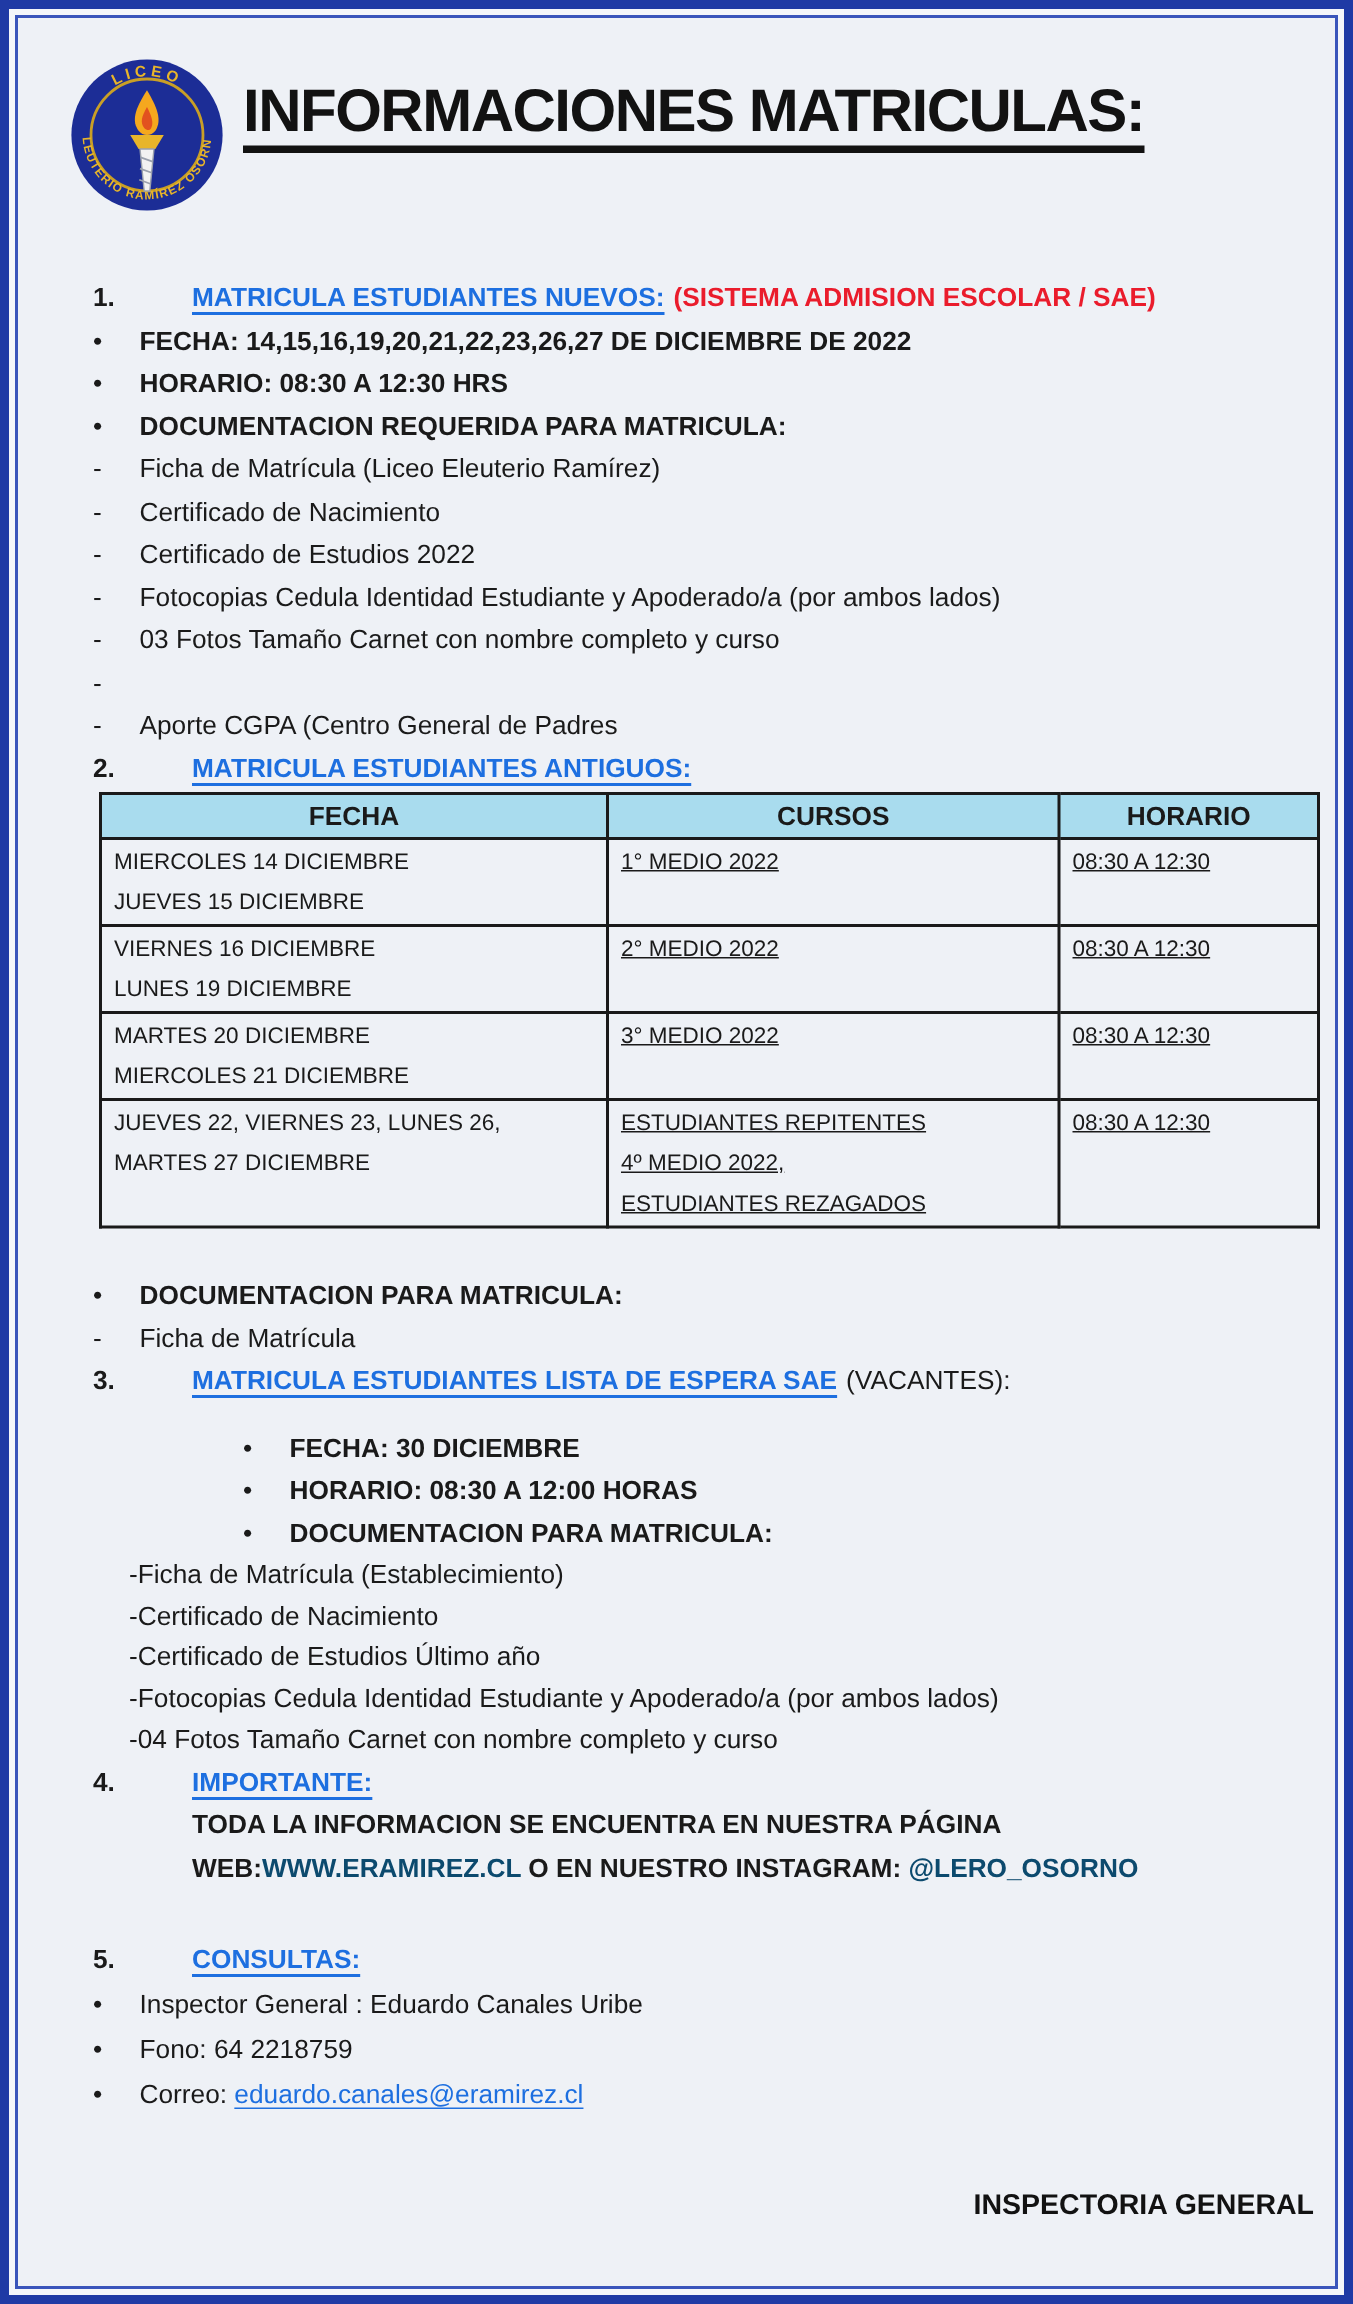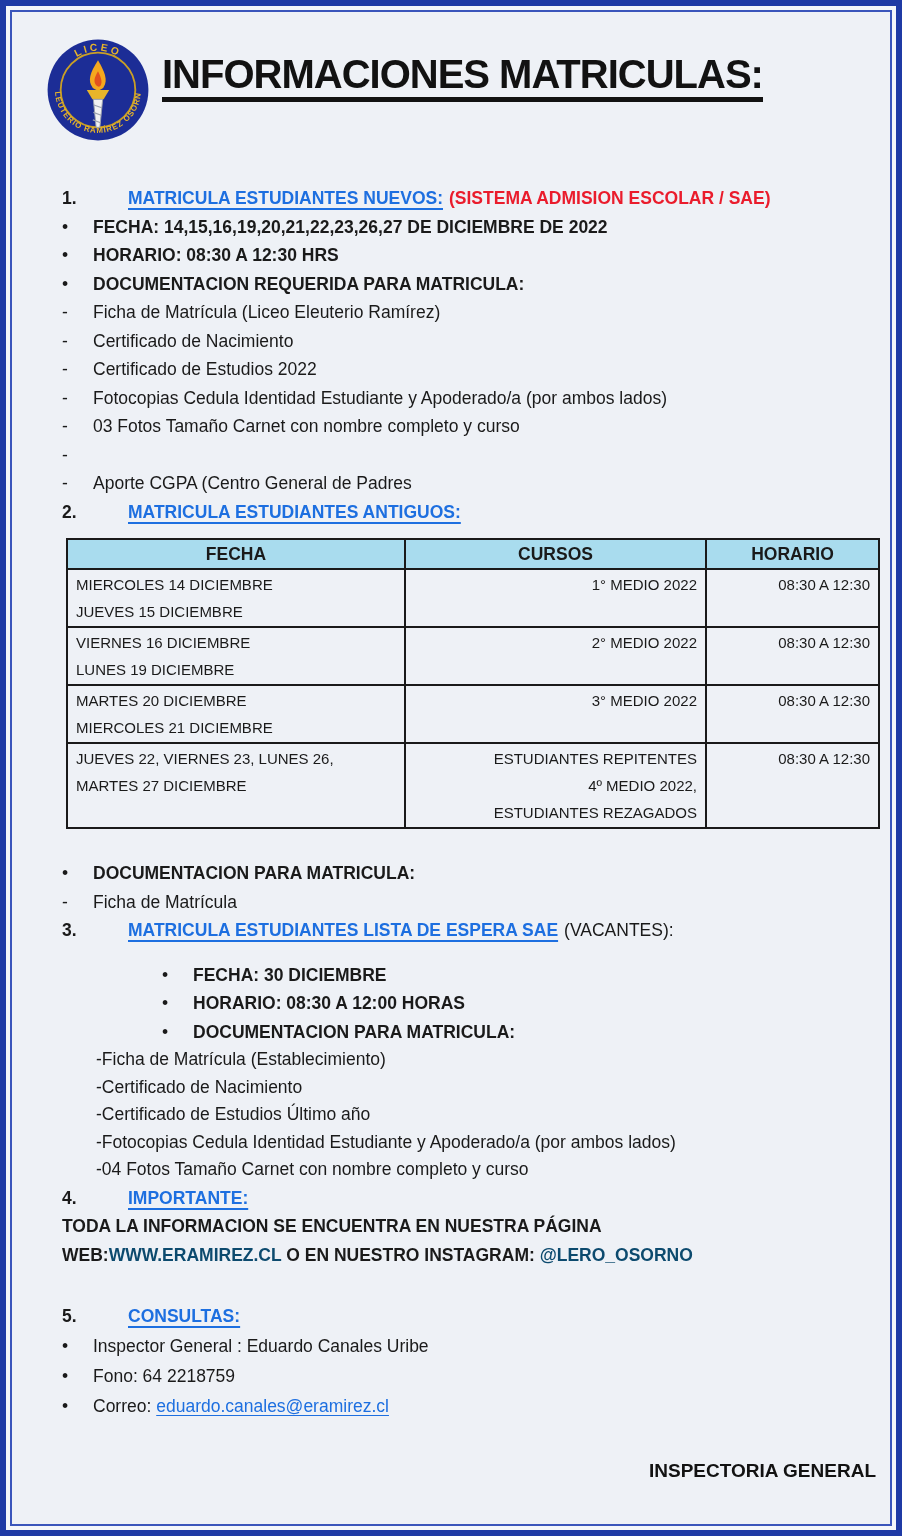--- a/index.html
+++ b/index.html
@@ -41,48 +41,48 @@
   .marker { width:31px; flex:none; }
   .b { font-weight:bold; }
   .heading-blue {
     color:#1d6fe0; font-weight:bold;
     text-decoration:underline; text-decoration-thickness:2px; text-underline-offset:4px;
   }
   .suffix-red { color:#ea1c2c; font-weight:bold; margin-left:6px; }
   .suffix-black { font-weight:normal; margin-left:6px; }
 
   .sub-indent { margin-left:100px; }
-  .dash-attached { margin-left:34px; line-height:27.5px; }
-  .body-indent { }
+  .dash-attached { margin-left:24px; line-height:27.5px; }
+  .body-indent { margin-left:66px; }
   .link-blue { color:#0c4a6e; font-weight:bold; }
   .link-underline { color:#1d6fe0; text-decoration:underline; text-underline-offset:3px; }
 
   
   table.sched {
     border-collapse:collapse;
     width:812px;
-    margin:12px 0 0 4px;
+    margin:2px 0 0 4px;
     table-layout:fixed;
   }
   table.sched th {
     background:#a9dcee;
     border:2px solid #1a1a1a;
     font-size:17.5px; font-weight:bold;
     padding:2px 4px; text-align:center;
     line-height:24px;
   }
   table.sched td {
     border:2px solid #1a1a1a;
     font-size:15px;
     line-height:27px;
     padding:1px 8px;
     vertical-align:top;
     white-space:pre-line;
   }
-  td.c { text-align:right; }
+  td.c { text-align:left;text-decoration:underline; }
   .col-fecha { width:338px; }
   .col-cursos { width:301px; }
   .col-horario { width:173px; }
 
   .gap-after-table { margin-top:30px; }
   .gap-before-sub { margin-top:16px; }
   .gap-before-s5 { margin-top:32px; }
   .s5-line { line-height:30px; }
 
   .footer {

